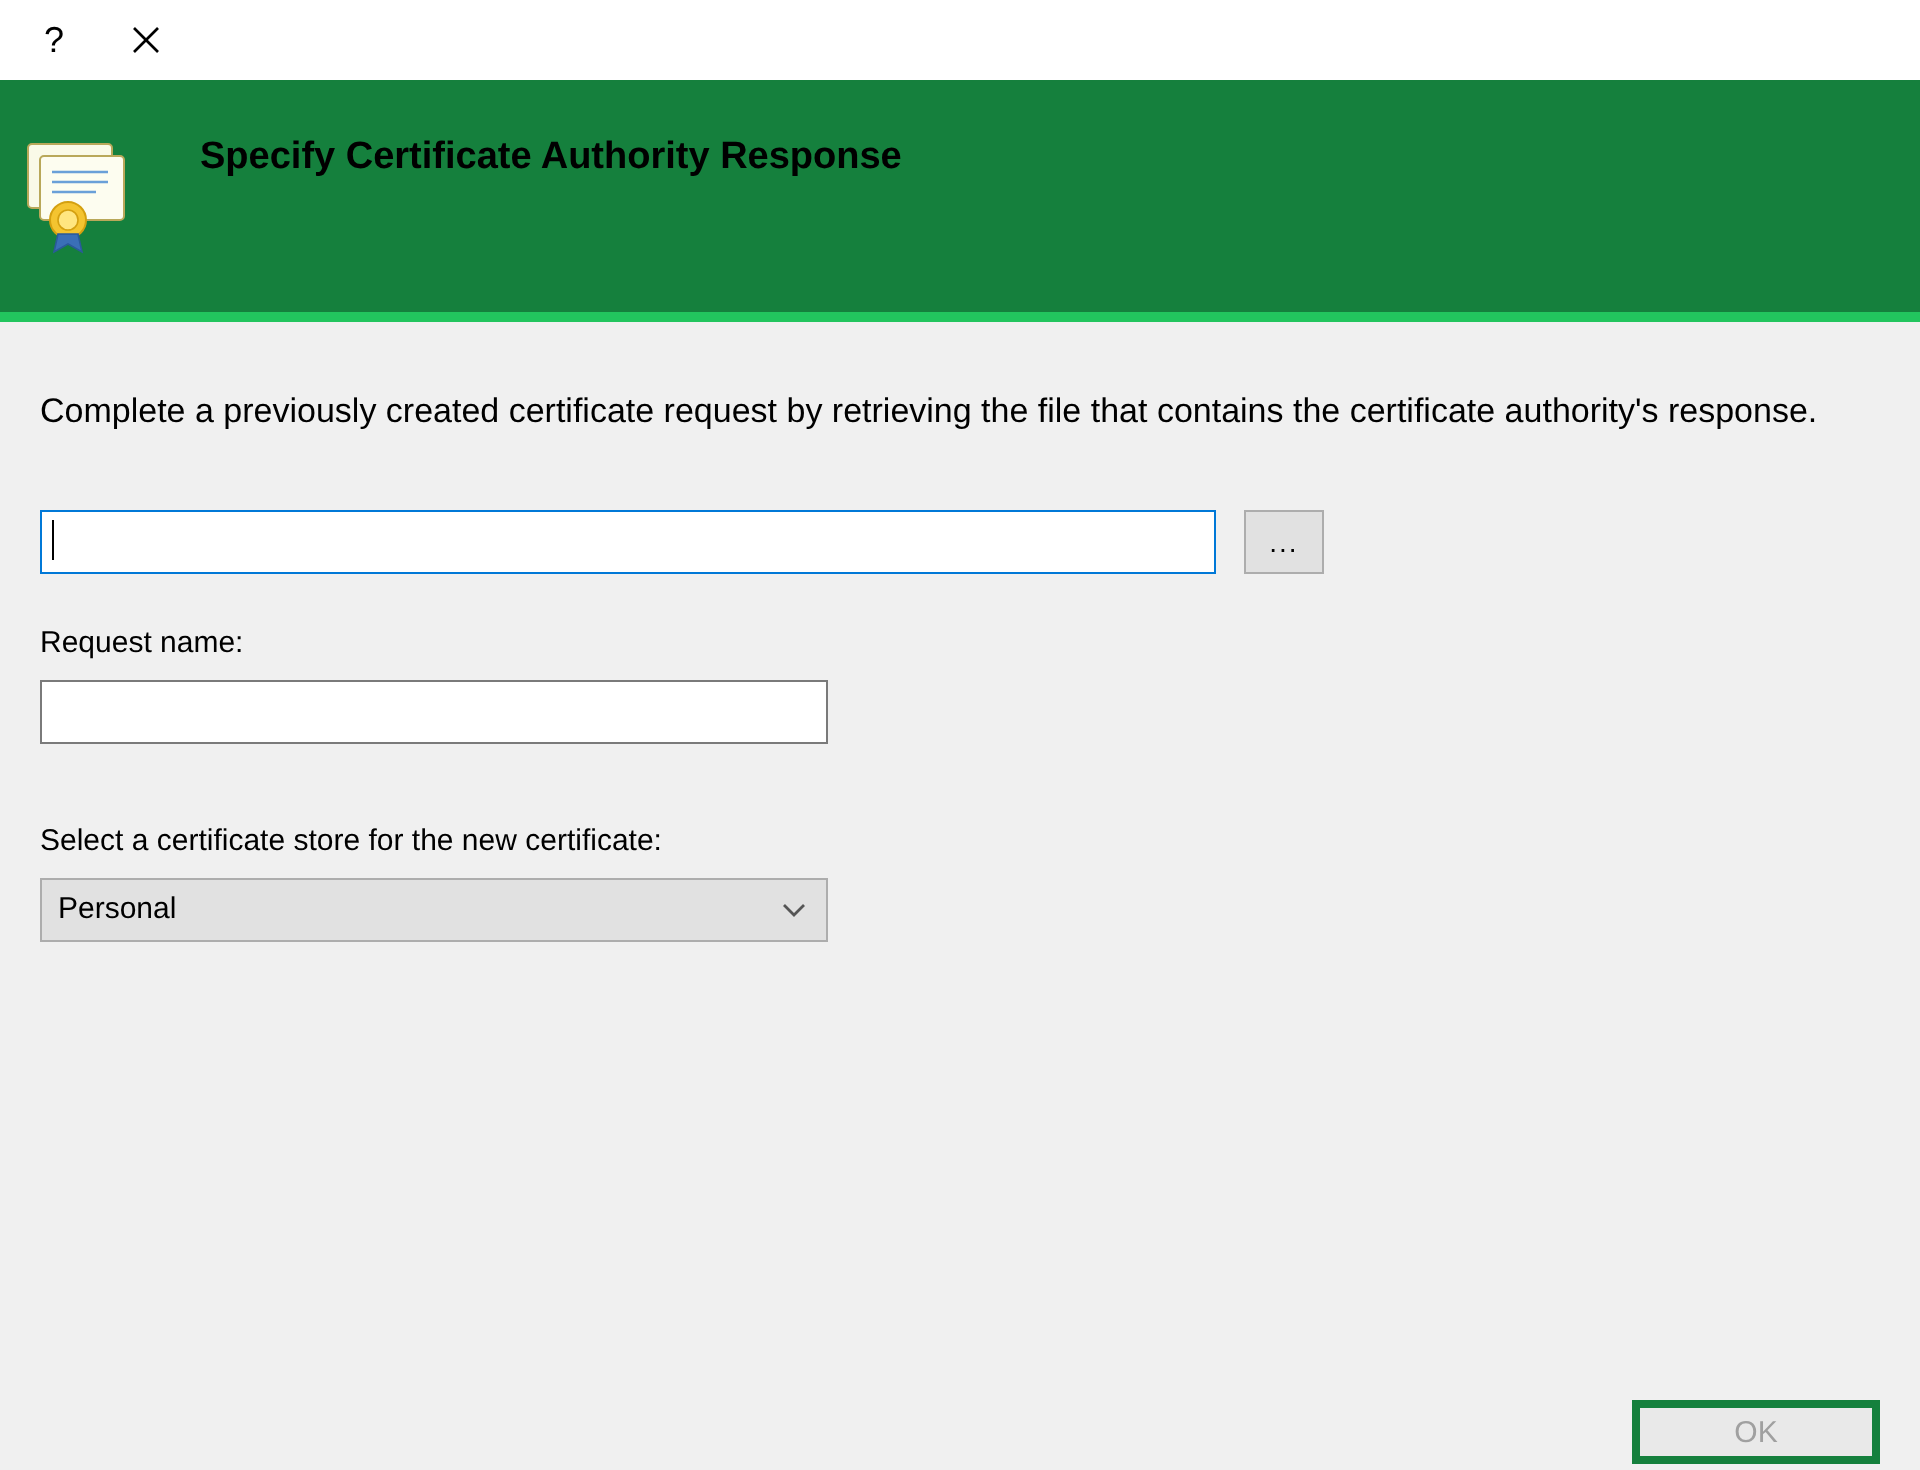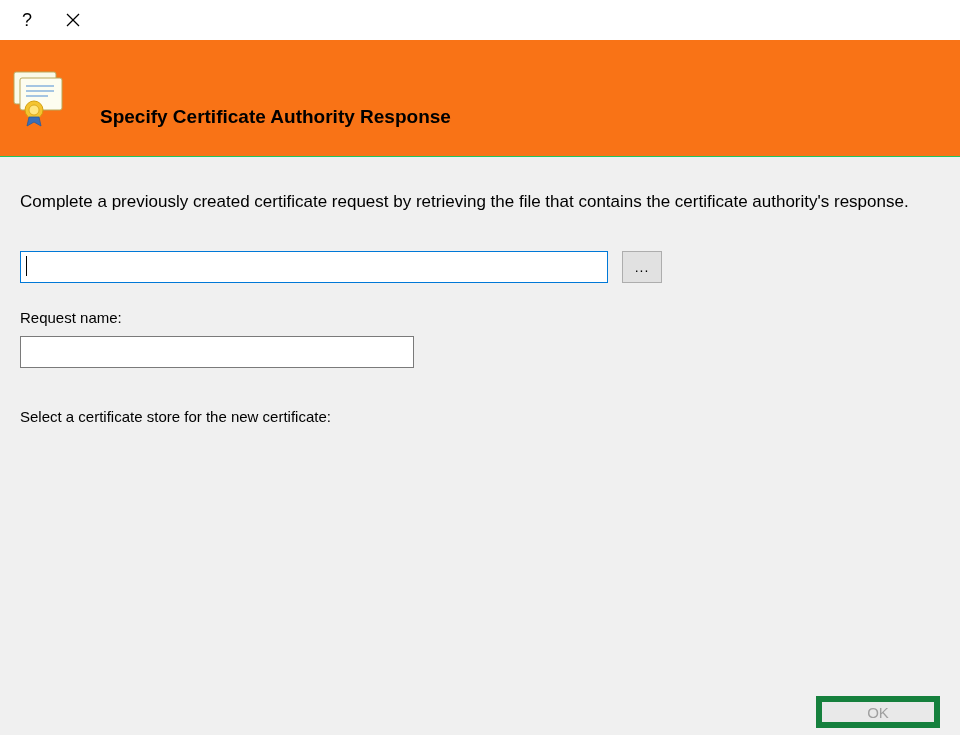--- a/index.html
+++ b/index.html
@@ -43,24 +43,24 @@
       background: transparent;
       border: none;
       cursor: pointer;
     }
     .close-btn {
       font-size: 16px;
       font-weight: normal;
     }
     .header-section {
       display: flex;
-      align-items: flex-end;
+      align-items: flex-start;
       padding: 28px 0 28px 10px;
-      border-bottom: 1px solid #22c55e;
-      background: #f97316;
+      border-bottom: 5px solid #22c55e;
+      background: #15803d;
     }
     .cert-icon {
       width: 60px;
       height: 60px;
       flex-shrink: 0;
       margin-right: 30px;
     }
     .header-title {
       font-size: 19px;
       font-weight: 700;
@@ -148,21 +148,21 @@
     .button-row {
       position: absolute;
       bottom: 20px;
       right: 20px;
       display: flex;
       gap: 12px;
     }
     .dlg-btn {
       width: 124px;
       height: 32px;
-      border: 6px solid #15803d;
+      border: 4px solid #15803d;
       font-size: 15px;
       cursor: pointer;
       background: #e1e1e1;
     }
     .dlg-btn.disabled {
       color: #a0a0a0;
       background: #e9e9e9;
       cursor: default;
     }
     .cursor-caret {
@@ -220,17 +220,27 @@
     </div>
     <button class="browse-btn">
       <span>...</span>
     </button>
   </div>
 
   <label class="field-label">Request name:</label>
   <input type="text" class="text-input friendly-input" value="" style="">
 
   <label class="field-label">Select a certificate store for the new certificate:</label>
+  <div class="select-wrap">
+    <div class="select-box">
+      <span>Personal</span>
+      <span class="select-chevron">
+        <svg width="12" height="8" viewBox="0 0 12 8">
+          <polyline points="1,1 6,6 11,1" fill="none" stroke="#555" stroke-width="1.4"></polyline>
+        </svg>
+      </span>
+    </div>
+  </div>
 
   <div class="button-row">
     <button class="dlg-btn disabled" disabled="">OK</button>
   </div>
 </div>
 
 </body></html>

